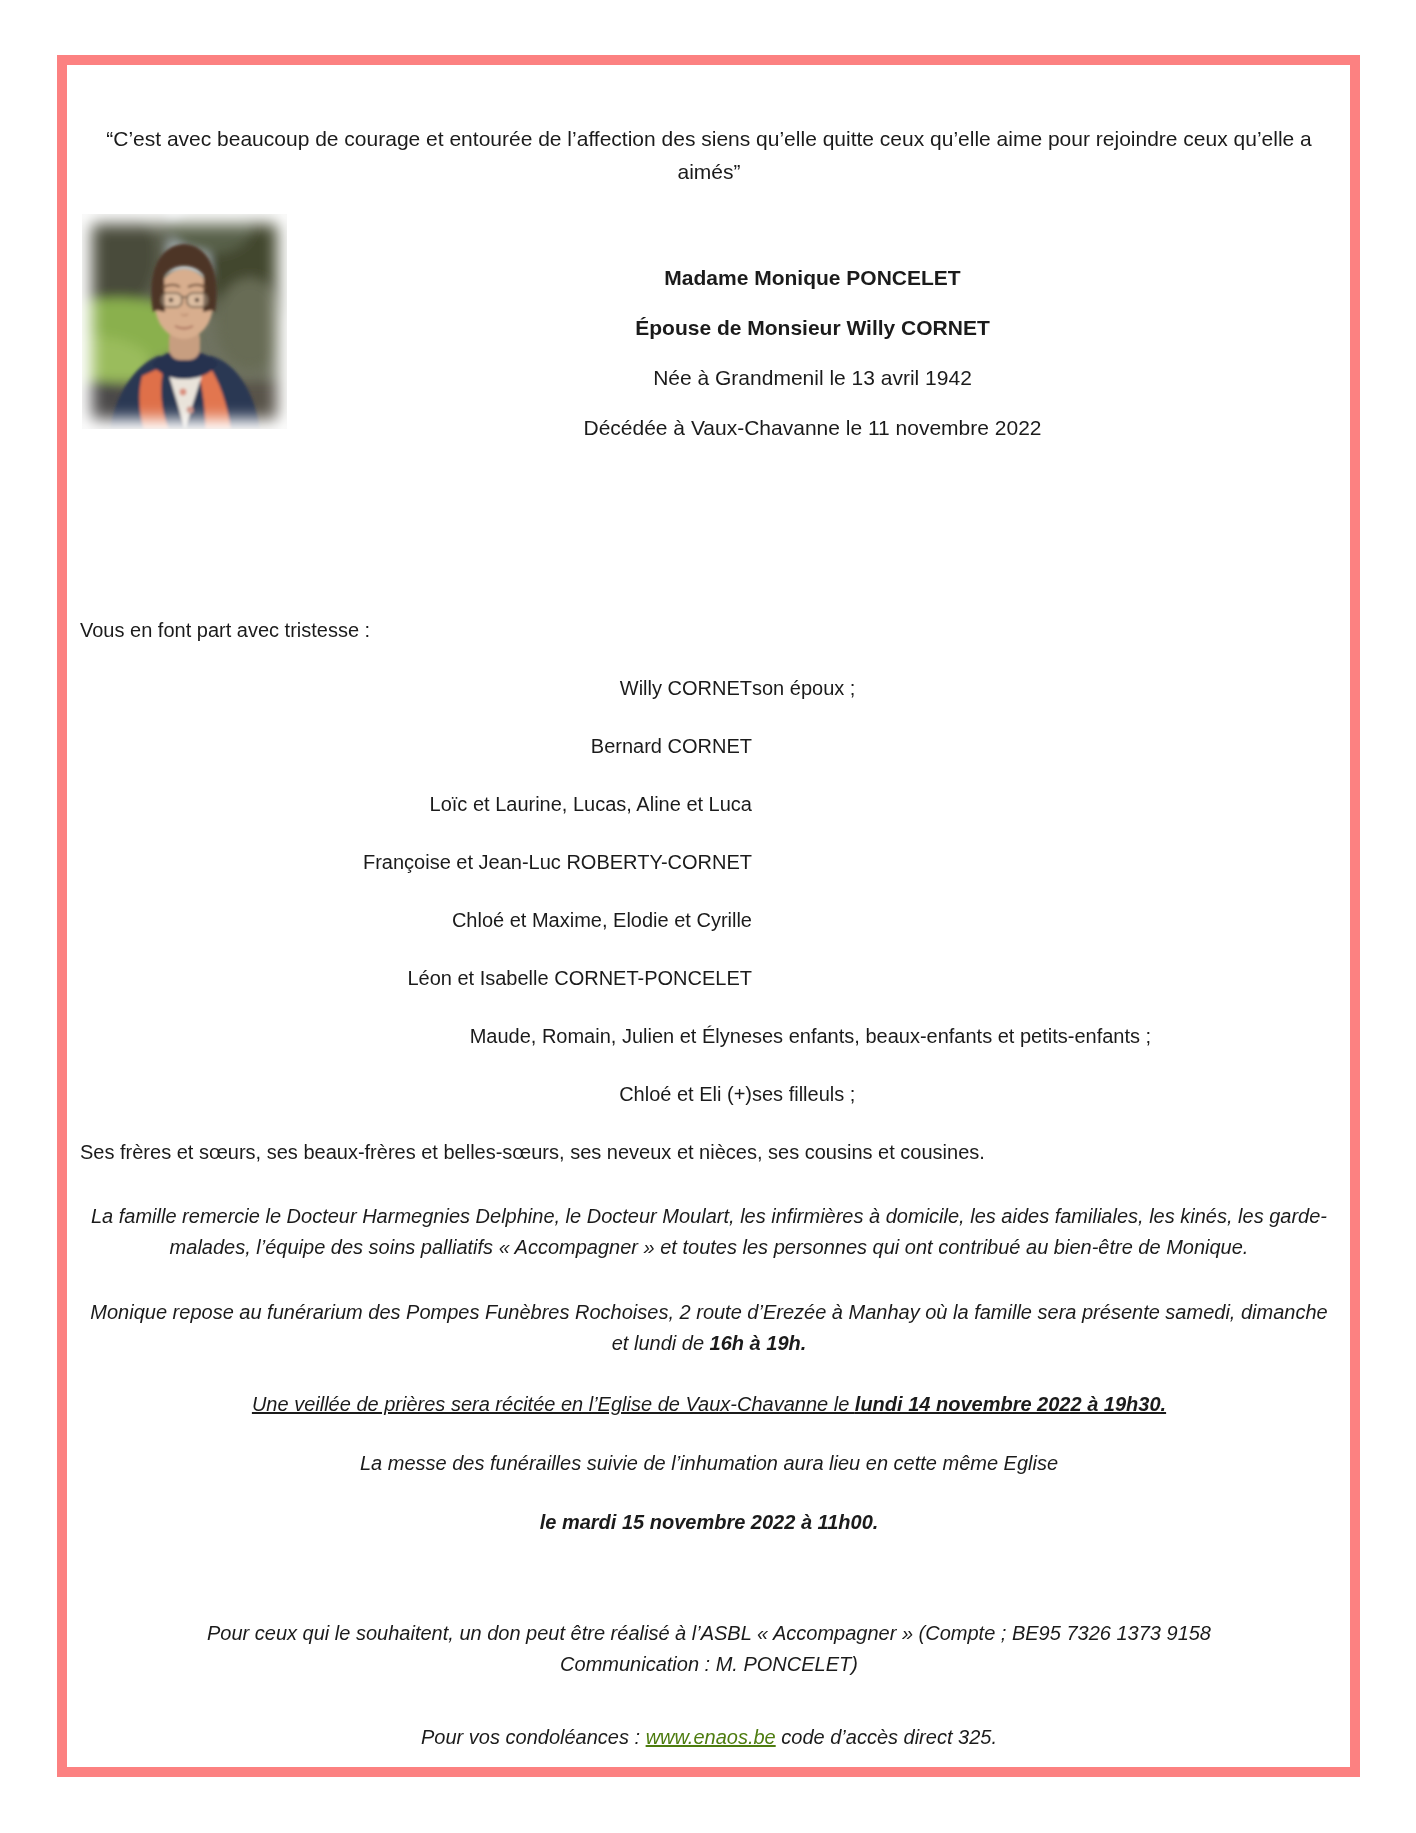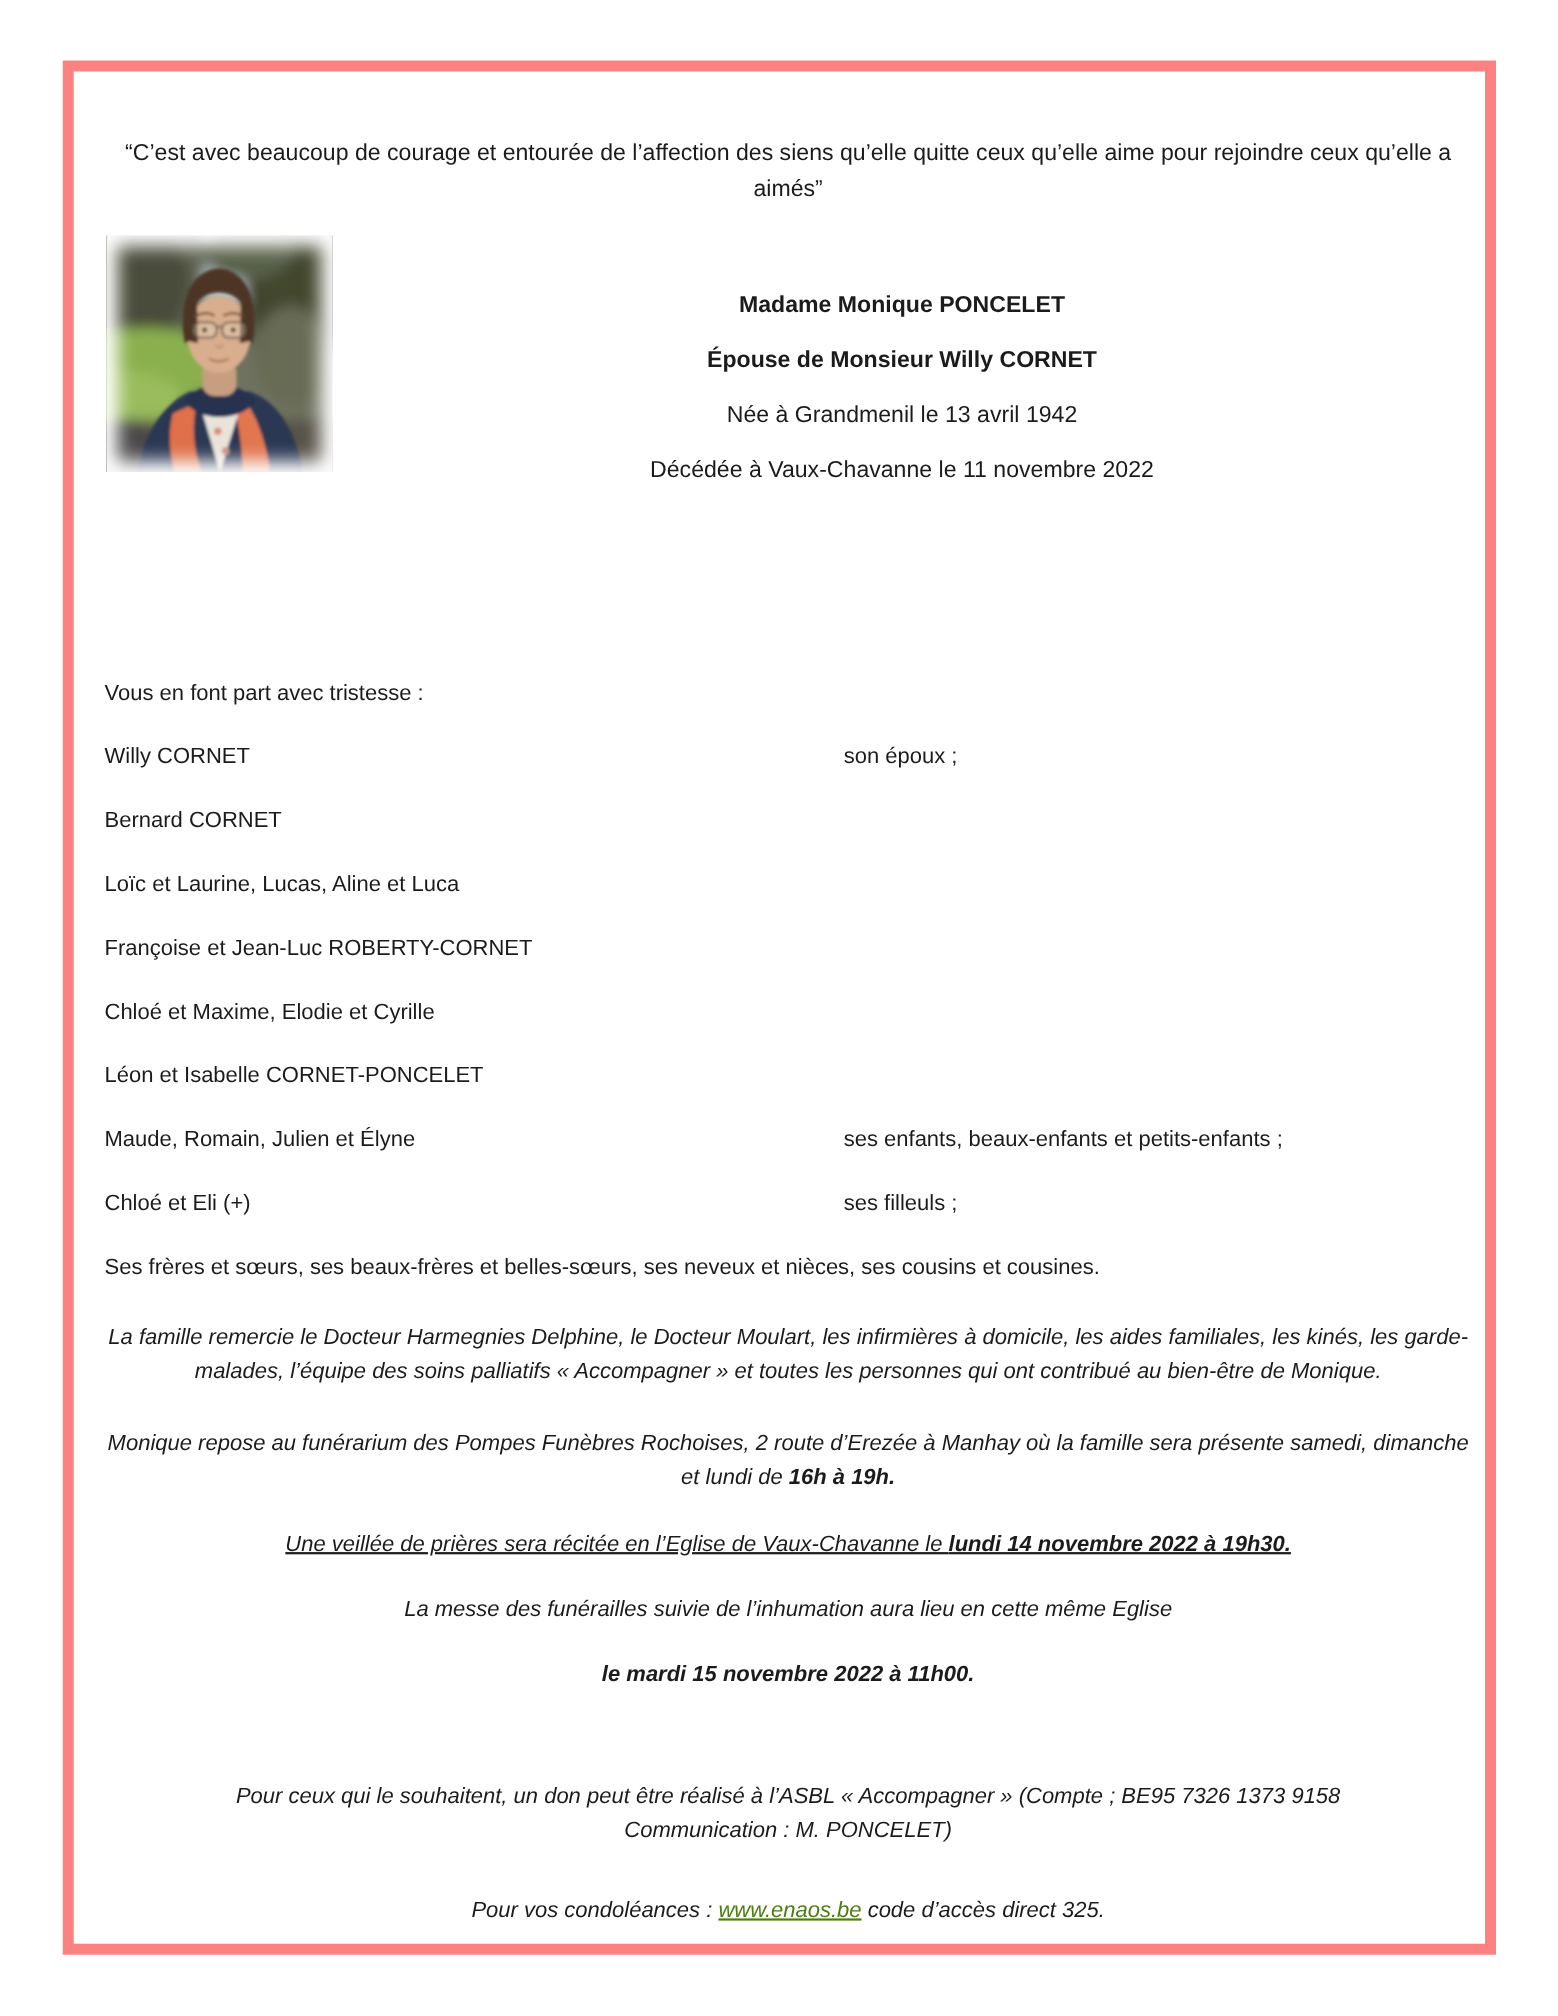--- a/index.html
+++ b/index.html
@@ -1,35 +1,35 @@
 <!DOCTYPE html>
 <html lang="fr"><head>
 <meta charset="utf-8">
 <style>
   html,body{margin:0;padding:0;background:#ffffff;}
   body{width:1416px;height:1833px;position:relative;
        font-family:"Liberation Sans","DejaVu Sans",sans-serif;color:#1b1b1b;}
   .page{position:absolute;inset:0;background:#fff;overflow:hidden;}
   .border-frame{position:absolute;left:57px;top:55px;width:1303px;height:1722px;
        border:10px solid #fc8181;box-sizing:border-box;pointer-events:none;}
-  .content{position:absolute;left:95px;right:78px;top:0;}
+  .content{position:absolute;left:80px;right:78px;top:0;}
 
   .quote{margin:122px 10px 0;font-size:21px;line-height:33px;text-align:center;}
 
   .header-row{display:flex;margin-top:26px;}
   .photo{flex:none;width:205px;height:215px;position:relative;margin-left:2px;}
   .photo svg{display:block;width:205px;height:215px;}
   .photo::after{content:"";position:absolute;inset:0;box-shadow:inset 0 0 16px 10px #ffffff;}
   .deceased-block{flex:1;text-align:center;padding-top:52px;}
   .deceased-block p{margin:0 12px 27px;font-size:21px;line-height:23px;}
   .bold{font-weight:bold;}
 
   .intro{margin:152px 0 33px;font-size:20px;line-height:25px;}
   .family-row{display:flex;margin:0 0 33px;font-size:20px;line-height:25px;}
-  .family-names{width:672px;flex:none;}
+  .family-names{width:672px;flex:none;text-align:right;}
   .family-relation{flex:1;}
   .others{margin:5px 0 36px;font-size:20px;line-height:25px;}
 
   .notice{font-style:italic;text-align:center;font-size:20px;line-height:31px;}
   .thanks{margin:26px 0 34px;}
   .repose{margin:0 0 30px;}
   .vigil{margin:0 0 28px;text-decoration:underline;}
   .mass{margin:0 0 28px;}
   .mass-date{margin:0 0 34px;font-weight:bold;}
   .donation{margin:80px 0 42px;}

